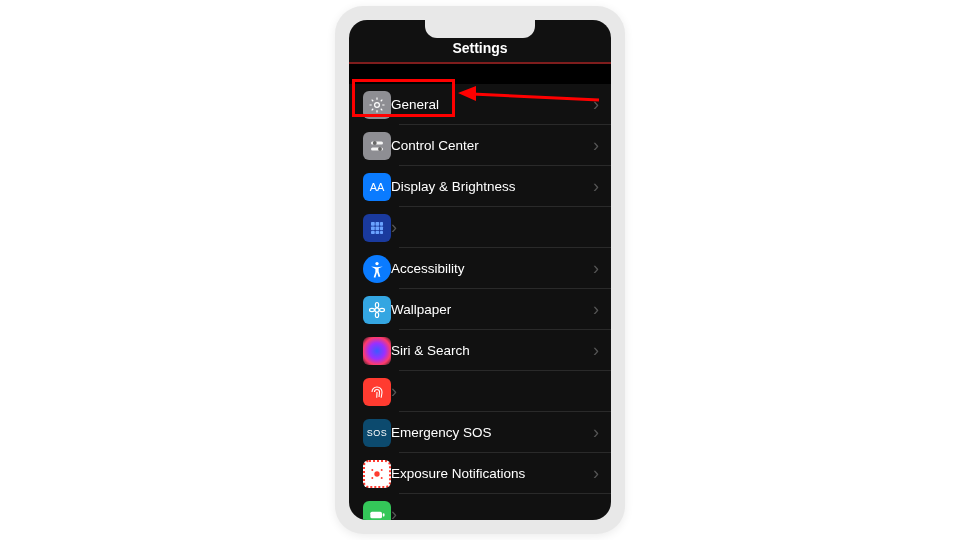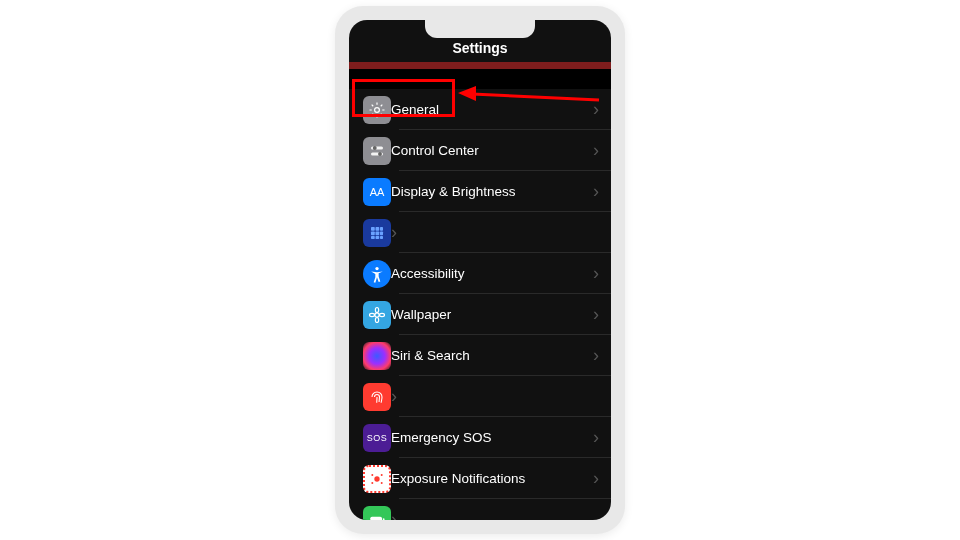--- a/index.html
+++ b/index.html
@@ -41,21 +41,21 @@
     }
     .titlebar {
       height: 36px;
       display: flex;
       align-items: flex-end;
       justify-content: center;
       padding-bottom: 6px;
       color: #fff;
       font-weight: 600;
       font-size: 14px;
-      border-bottom: 7px solid #7f1d1d;
+      border-bottom: 2px solid #7f1d1d;
     }
     .dark-strip {
       height: 20px;
       background: #000000;
     }
     .list {
       padding-top: 0;
     }
     .row {
       display: flex;
@@ -96,21 +96,21 @@
       font-weight: 300;
     }
     .general-icon { background: #8e8e93; }
     .control-icon { background: #8e8e93; }
     .display-icon { background: #0a7bff; font-size: 11px; }
     .home-icon { background: #1a3a9e; }
     .access-icon { background: #0a7bff; border-radius: 50%; }
     .wallpaper-icon { background: #34a6e2; }
     .siri-icon { background: radial-gradient(circle at 50% 50%, #3b5bff 0%, #9b2fff 40%, #ff3b6b 70%, #1a1a1a 100%); }
     .touch-icon { background: #ff3b30; }
-    .sos-icon { background: #4c1d95; font-size: 9px; letter-spacing: 0.5px; }
+    .sos-icon { background: #0c4a6e; font-size: 9px; letter-spacing: 0.5px; }
     .expo-icon { background: #ffffff; border: 2px dotted #ff3b30; box-sizing: border-box; }
     .battery-icon { background: #34c759; }
     .red-box {
       position: absolute;
       border: 3px solid #ff0000;
       pointer-events: none;
       z-index: 10;
     }
     .arrow {
       position: absolute;

